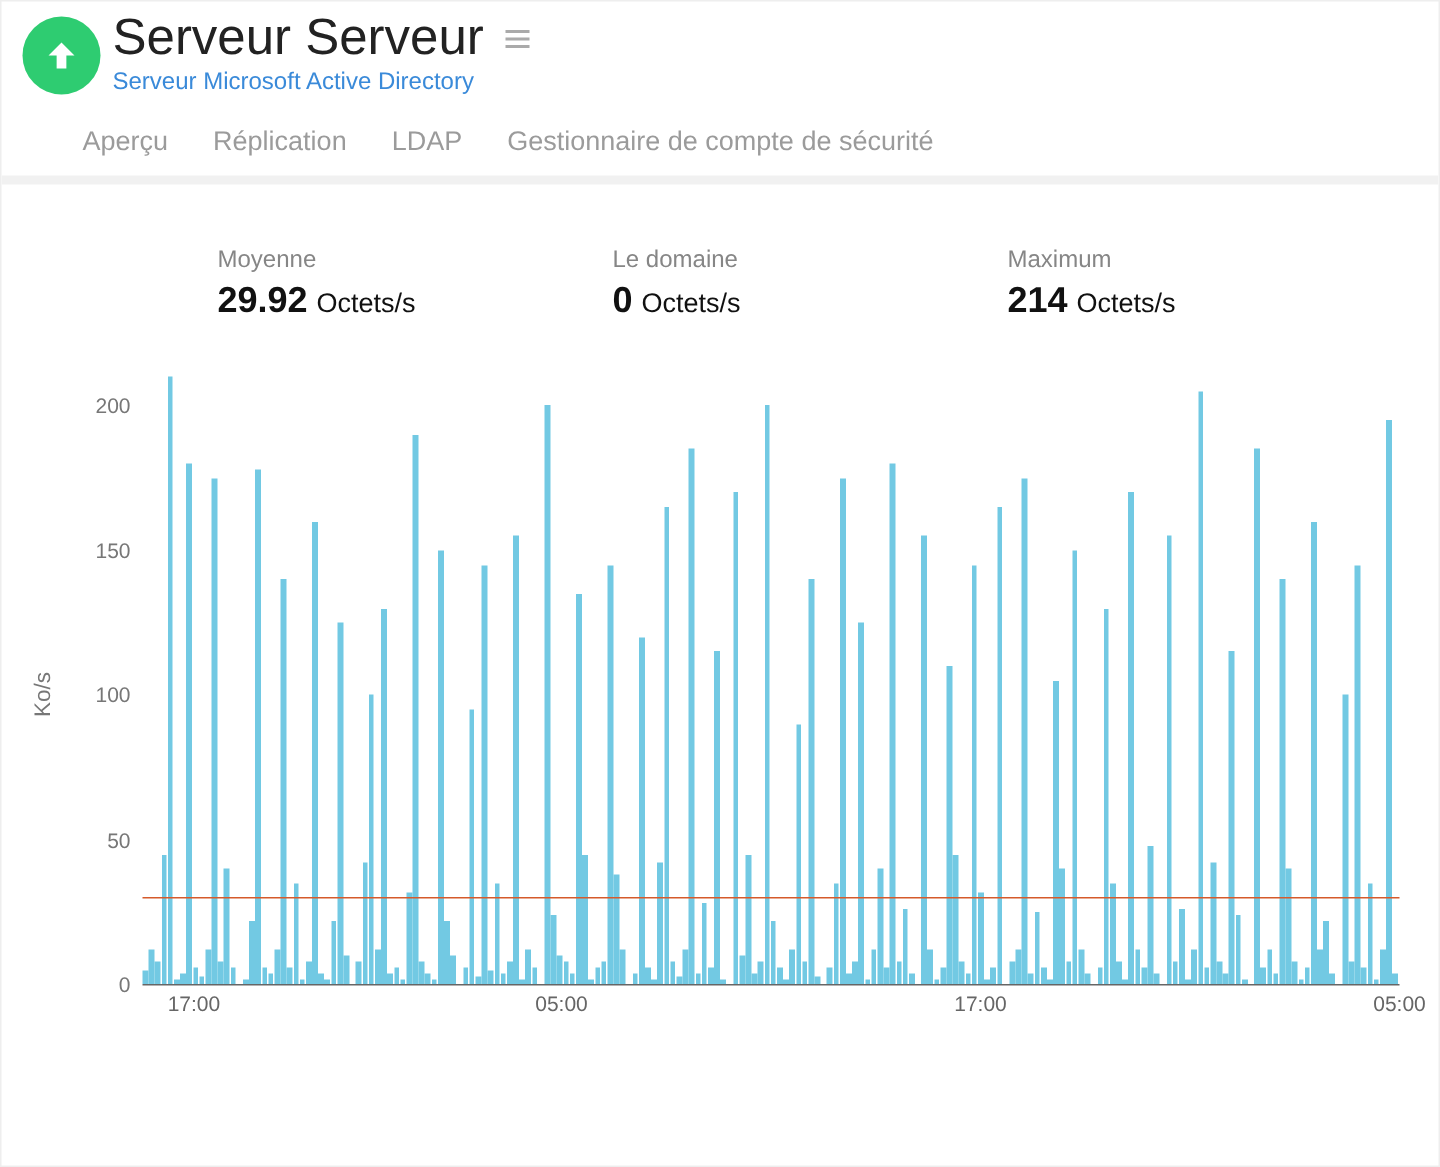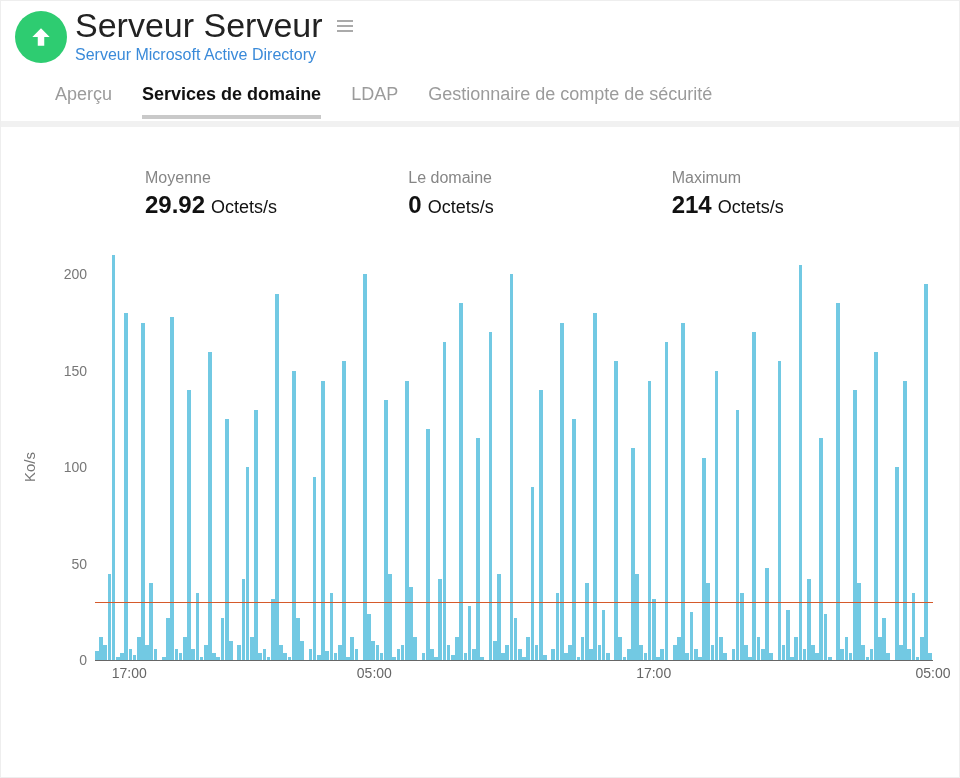--- a/index.html
+++ b/index.html
@@ -64,21 +64,21 @@
               <span></span>
             </span>
       </span>
     </div>
     <a class="subtitle">Serveur Microsoft Active Directory</a>
   </div>
 </div>
 
 <div class="tabs" id="tabs">
       <div class="tab">Aperçu</div>
-      <div class="tab active">Services de domaine</div>
+      <div class="tab">Réplication</div>
       <div class="tab">LDAP</div>
       <div class="tab">Gestionnaire de compte de sécurité</div>
     </div>
 <div class="rule"></div>
 
 <div class="panel">
 
   <div class="stats">
     <div class="stat">
       <div class="statlabel">Moyenne</div>

